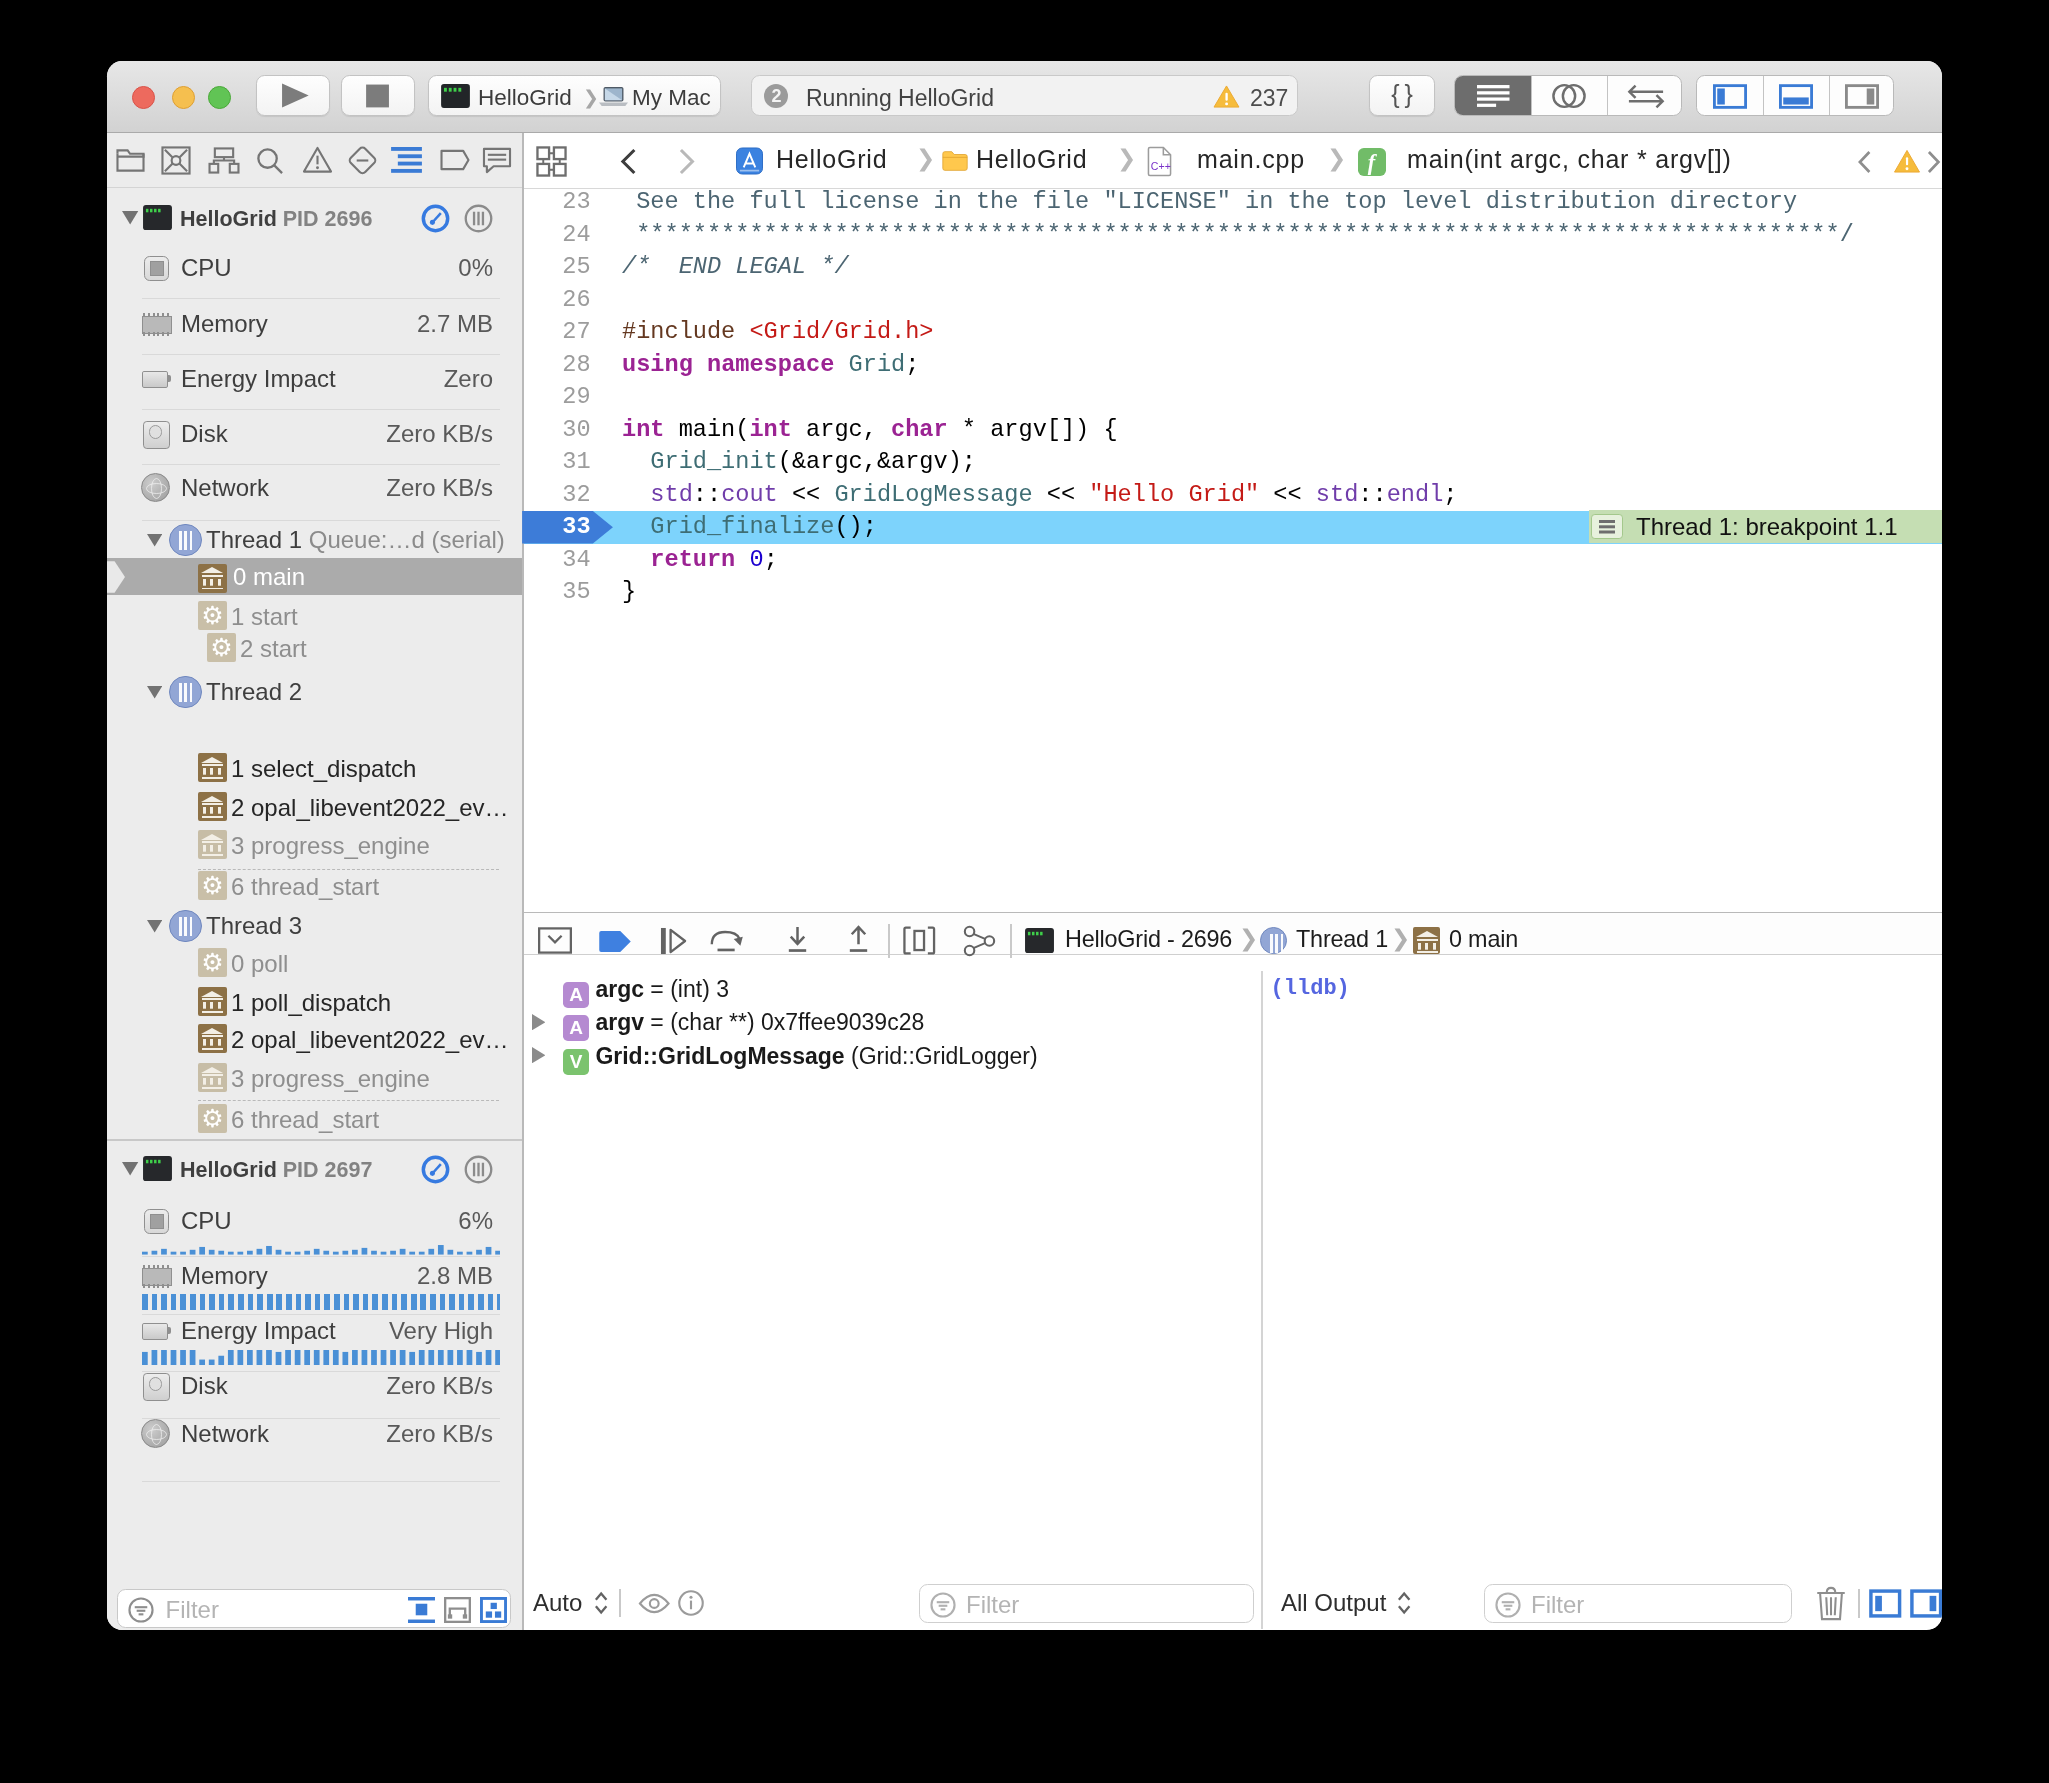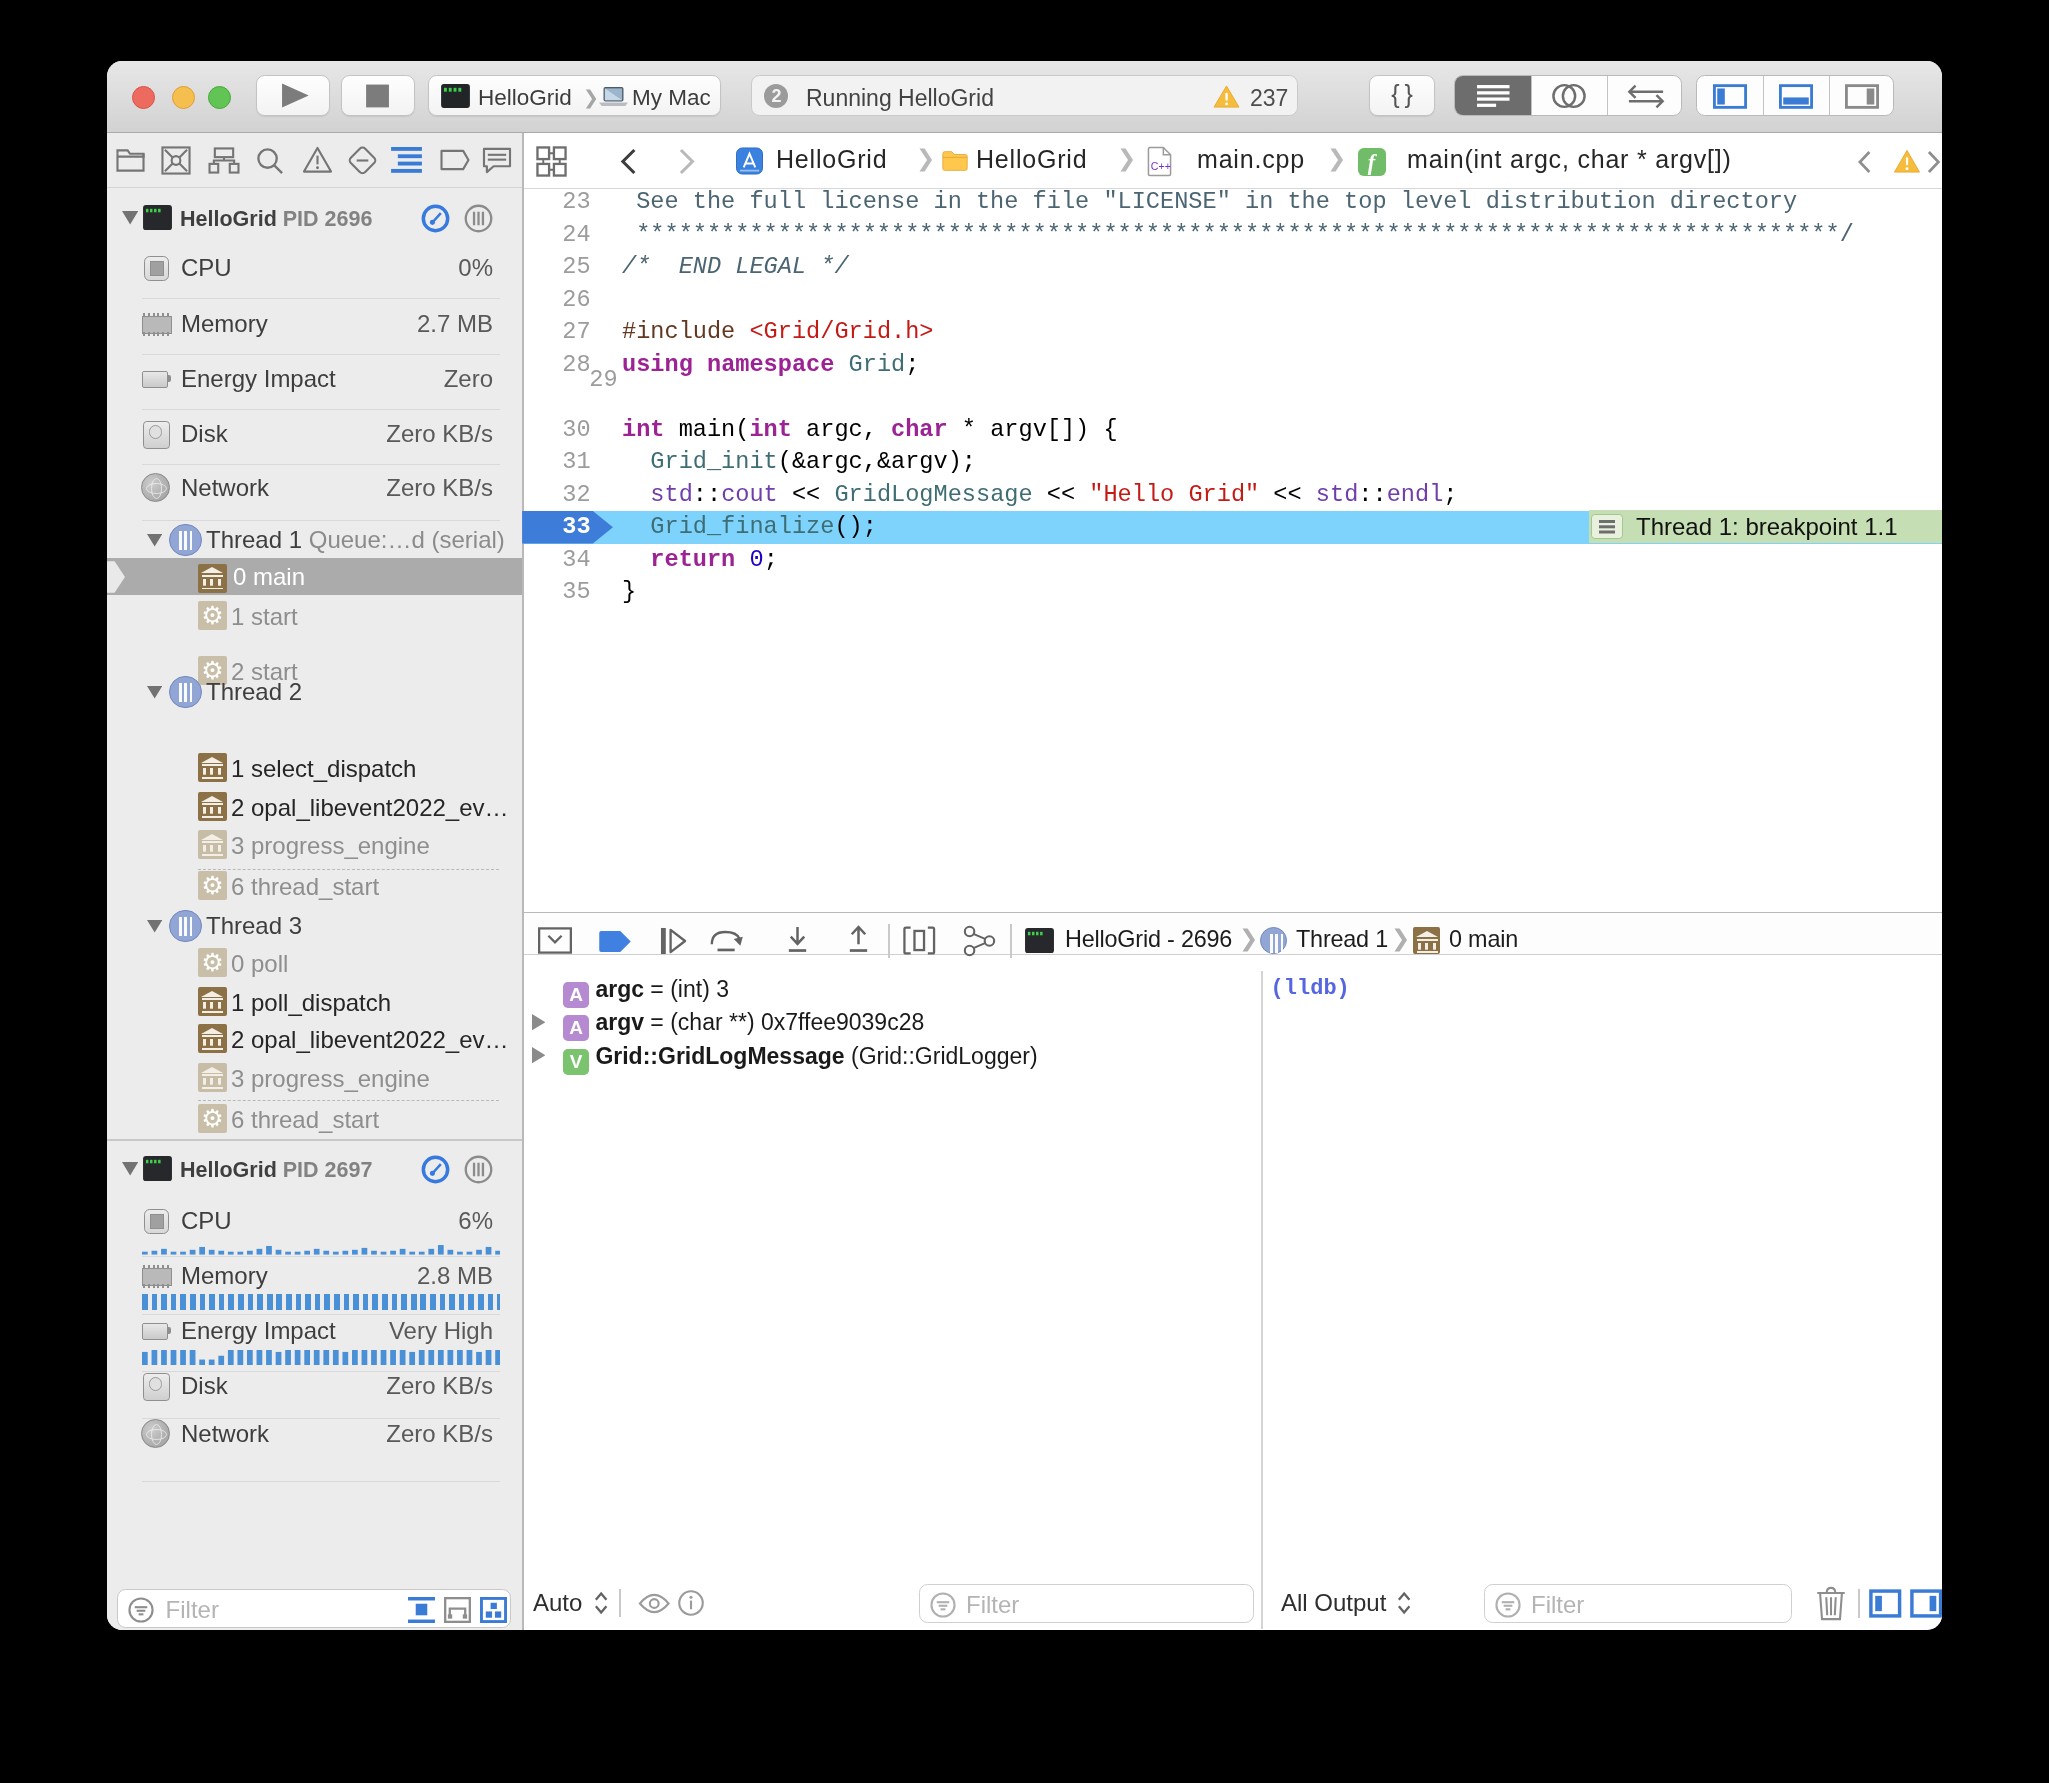--- a/index.html
+++ b/index.html
@@ -314,21 +314,21 @@
       <svg class="abs" style="left:0;top:2.9px;" width="18" height="32" viewBox="0 0 19 33">
           <path d="M0 0 H8 L19 16.5 L8 33 H0 Z" fill="#e9e9e9"></path>
         </svg>
       <span class="bankicon" style="left:91px;top:5.7px;"></span>
       <span class="abs" style="left:126px;top:4.8px;color:#fff;font-size:24px;">0 main</span>
     </div>
     <div class="srow gray" style="top:466px;">
         <span class="gearicon" style="left:91px;"></span>
         <span class="abs fr">1 start</span>
       </div>
-    <div class="srow gray" style="top:521px;">
+    <div class="srow gray" style="top:498px;margin-left:9px;">
         <span class="gearicon" style="left:91px;"></span>
         <span class="abs fr">2 start</span>
       </div>
 
     <div class="srow" style="top:541px;">
       <svg class="abs" style="left:40px;top:12.4px;" width="15.3" height="12.4" viewBox="0 0 16 13">
           <polygon points="0,0 16,0 8,13" fill="#727272"></polygon>
         </svg>
       <span class="thicon" style="left:62px;"></span>
       <span class="abs" style="left:99px;top:3.8px;">Thread 2</span>
@@ -618,21 +618,21 @@
         <path d="M2 2 L12 12.5 L2 23" fill="none" stroke="#8e8e8e" stroke-width="2.8"></path>
       </svg>
   </div>
   <div class="code">
     <div class="cl" style="top:0px;"><span class="num">23</span><span class="ct cmt"> See the full license in the file "LICENSE" in the top level distribution directory</span></div>
     <div class="cl" style="top:32.5px;"><span class="num">24</span><span class="ct cmt"> *************************************************************************************/</span></div>
     <div class="cl" style="top:65px;"><span class="num">25</span><span class="ct cmt" style="font-style:italic;">/*  END LEGAL */</span></div>
     <div class="cl" style="top:98px;padding-left:41px;"><span class="num">26</span></div>
     <div class="cl" style="top:130px;"><span class="num">27</span><span class="ct"><span class="pp">#include</span> <span class="str">&lt;Grid/Grid.h&gt;</span></span></div>
     <div class="cl" style="top:163px;"><span class="num">28</span><span class="ct"><span class="kw">using</span> <span class="kw">namespace</span> <span class="teal">Grid</span>;</span></div>
-    <div class="cl" style="top:178px;margin-left:27px;"><span class="num">29</span></div>
+    <div class="cl" style="top:195px;"><span class="num">29</span></div>
     <div class="cl" style="top:228px;"><span class="num">30</span><span class="ct"><span class="kw">int</span> main(<span class="kw">int</span> argc, <span class="kw">char</span> * argv[]) {</span></div>
     <div class="cl" style="top:260px;"><span class="num">31</span><span class="ct">  <span class="teal">Grid_init</span>(&amp;argc,&amp;argv);</span></div>
     <div class="cl" style="top:293px;"><span class="num">32</span><span class="ct">  <span class="purp">std</span>::<span class="purp">cout</span> &lt;&lt; <span class="teal">GridLogMessage</span> &lt;&lt; <span class="str">"Hello Grid"</span> &lt;&lt; <span class="purp">std</span>::<span class="purp">endl</span>;</span></div>
     <div class="cl" style="top:325px;background:#7dd3fc;"><span class="ct">  <span class="teal">Grid_finalize</span>();</span></div>
     <div class="cl" style="top:358px;"><span class="num">34</span><span class="ct">  <span class="kw">return</span> <span class="numlit">0</span>;</span></div>
     <div class="cl" style="top:390px;"><span class="num">35</span><span class="ct">}</span></div>
     <svg class="abs" style="left:-1.9px;top:325px;" width="92" height="32.5" viewBox="0 0 96 34">
         <path d="M0 0 H74 L95 17 L74 34 H0 Z" fill="#3d7cd8"></path>
       </svg>
     <span class="abs" style="left:5.7px;top:325px;width:61px;text-align:right;color:#fff;font-weight:bold;line-height:32.5px;">33</span>

